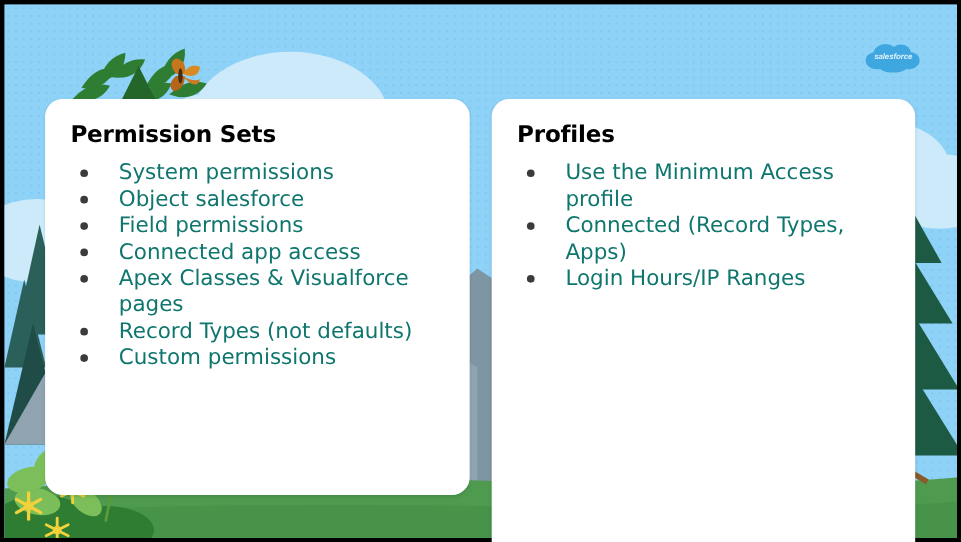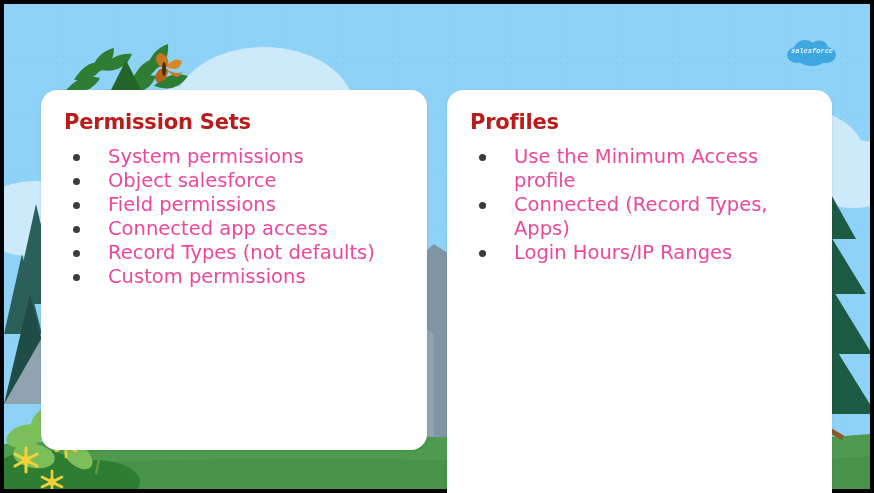--- a/index.html
+++ b/index.html
@@ -41,39 +41,39 @@
   }
   #card-left  { left: 41px;  top: 90px; width: 386px; height: 360px; }
   #card-right { left: 447px; top: 90px; width: 385px; height: 428px; }
 
   .card-title {
     position: absolute;
     left: 23px;
     top: 20px;
     font-size: 21px;
     font-weight: 700;
-    color: #b91c1c;
+    color: #000000;
     letter-spacing: -0.2px;
     font-family: "DejaVu Sans", "Liberation Sans", sans-serif;
   }
   .bullets {
     position: absolute;
     left: 23px;
     right: 14px;
     top: 55px;
     margin: 0;
     padding: 0;
     list-style: none;
   }
   .bullets li {
     position: relative;
     padding-left: 44px;
     font-size: 19.5px;
     line-height: 24px;
-    color: #ec4899;
+    color: #0f766e;
     margin-bottom: 0;
   }
   .bullets li::before {
     content: "";
     position: absolute;
     left: 9px;
     top: 9px;
     width: 7px;
     height: 7px;
     border-radius: 50%;
@@ -91,21 +91,21 @@
   #sf-logo .sf-word {
     position: absolute;
     left: 0; right: 0;
     top: 11px;
     text-align: center;
     font-size: 7.2px;
     font-style: italic;
     font-weight: 700;
     color: #dff1fb;
     letter-spacing: -0.1px;
-    font-family: Liberation Mono, monospace;
+    font-family: Liberation Sans, sans-serif;
   }
 </style>
 </head>
 <body>
 
 <div id="slide">
 
   <div class="scene">
     <div class="sky-dots"></div>
 
@@ -262,20 +262,21 @@
     <div class="sf-word">salesforce</div>
   </div>
 
   <div class="card" id="card-left">
     <div class="card-title">Permission Sets</div>
     <ul class="bullets">
       <li>System permissions</li>
       <li>Object salesforce</li>
       <li>Field permissions</li>
       <li>Connected app access</li>
+      <li>Apex Classes &amp; Visualforce pages</li>
       <li>Record Types (not defaults)</li>
       <li>Custom permissions</li>
     </ul>
   </div>
 
   <div class="card" id="card-right">
     <div class="card-title">Profiles</div>
     <ul class="bullets">
       <li>Use the Minimum Access profile</li>
       <li>Connected (Record Types, Apps)</li>

